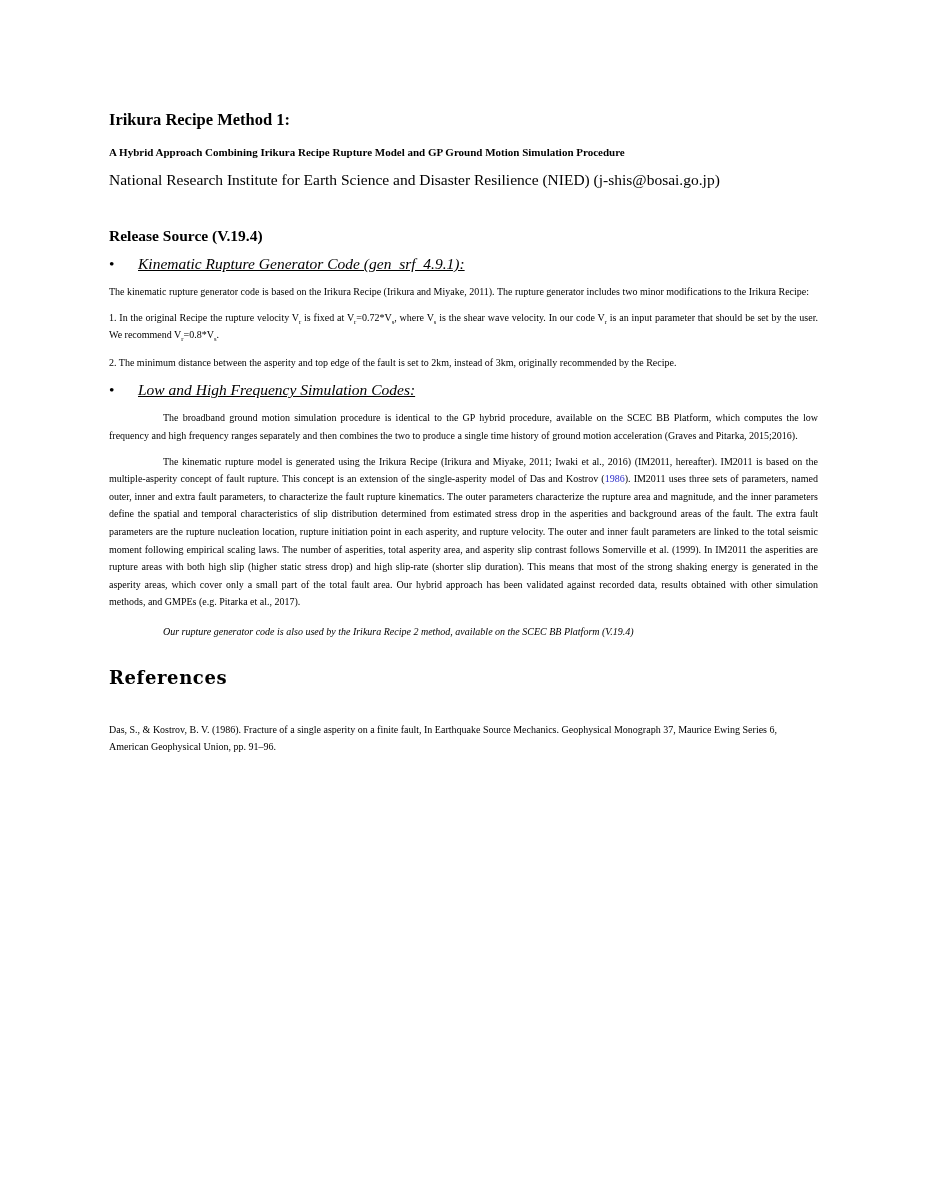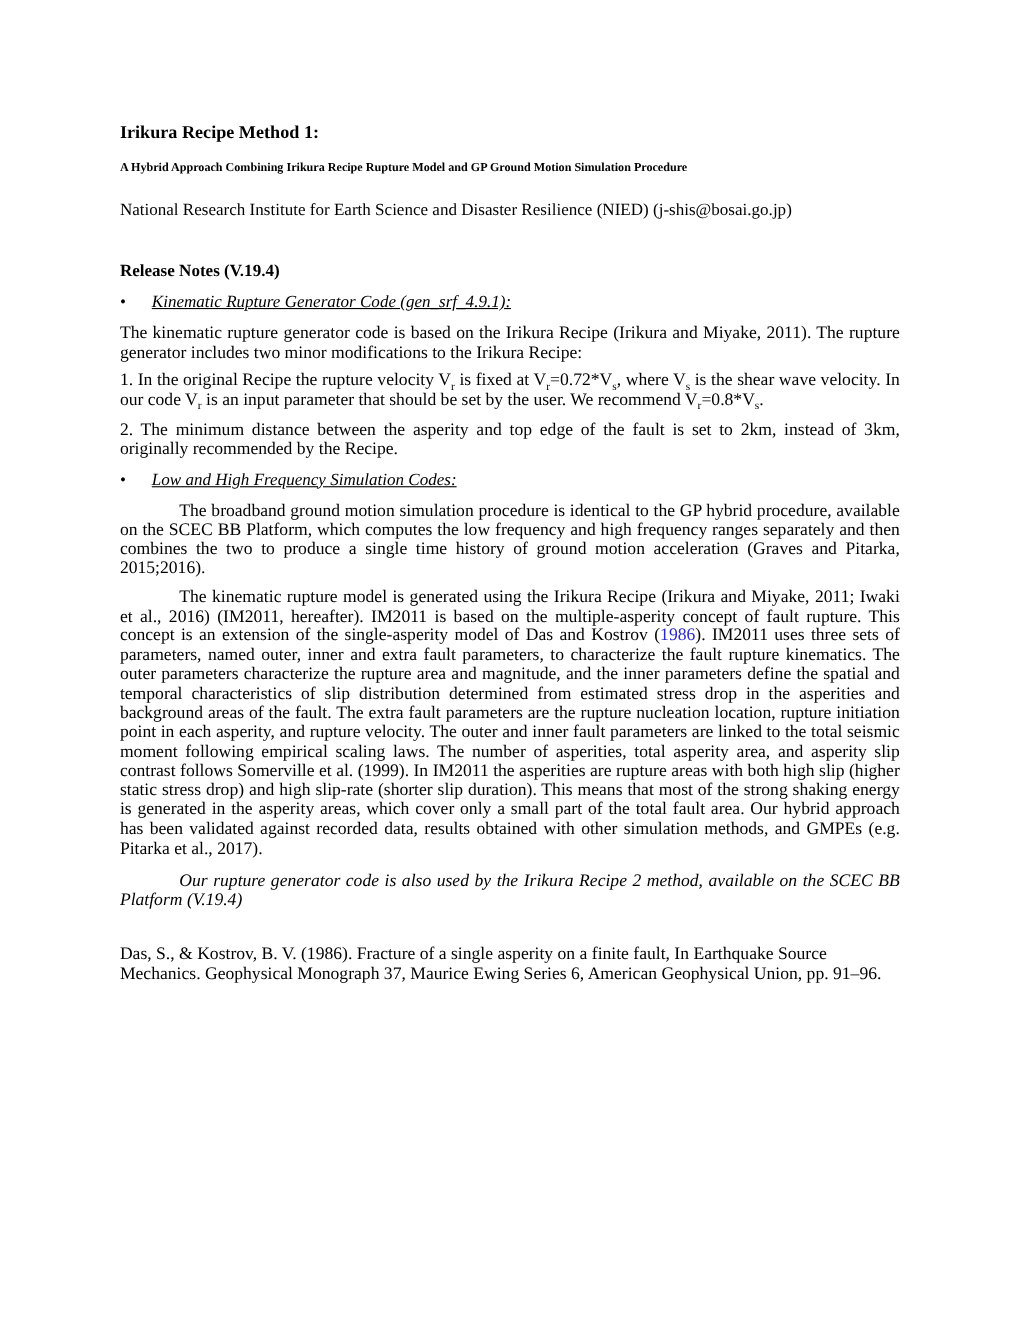--- a/index.html
+++ b/index.html
@@ -30,38 +30,38 @@
     font-weight: bold;
     margin: 12px 16px 0 0;
     line-height: 20px;
     text-align: justify;
   }
   .author, .affiliation {
     font-size: 15.5px;
     line-height: 18px;
     margin: 11px 0 0 0;
   }
-  .affiliation { margin-top: 20px; }
+  .affiliation { margin-top: 9px; }
   .section-heading {
     font-size: 15.5px;
     font-weight: bold;
     margin: 38px 0 0 0;
     line-height: 18px;
   }
   .mo-heading { margin-top: 36px; }
   .bullet-row {
     display: flex;
     margin: 10px 0 0 0;
     font-size: 15.5px;
     line-height: 18px;
   }
   .bullet { width: 29px; flex: none; }
   .bullet-label { text-decoration: underline; font-style: italic; }
   .body {
-    font-size: 16px;
+    font-size: 10px;
     line-height: 17.6px;
     margin: 10px 0 0 0;
   }
   .just { text-align: justify; }
   .indent { text-indent: 54px; }
   .mod1 { margin-top: 8px; }
   .mo-para2 { margin-top: 8px; }
   .mo-para3 { margin-top: 12px; font-style: italic; }
   .references-heading {
     font-family: "DejaVu Serif", serif;
@@ -81,21 +81,21 @@
 
 <div class="page">
 
   <h1 class="title">Irikura Recipe Method 1:</h1>
 
   <h2 class="subtitle">A Hybrid Approach Combining Irikura Recipe Rupture Model and GP Ground Motion Simulation Procedure</h2>
 
 
   <p class="affiliation">National Research Institute for Earth Science and Disaster Resilience (NIED) (j-shis@bosai.go.jp)</p>
 
-  <h3 class="section-heading">Release Notes (V.19.4)</h3>
+  <h3 class="section-heading">Release Source (V.19.4)</h3>
 
   <div class="bullet-row">
     <span class="bullet">•</span>
     <span class="bullet-label">Kinematic Rupture Generator Code (gen_srf_4.9.1):</span>
   </div>
 
   <p class="body just">The kinematic rupture generator code is based on the Irikura Recipe (Irikura and Miyake, 2011). The rupture generator includes two minor modifications to the Irikura Recipe:</p>
 
   <p class="body just mod1"><span>1. In the original Recipe the rupture velocity V</span><sub>r</sub><span> is fixed at V</span><sub>r</sub><span>=0.72*V</span><sub>s</sub><span>, where V</span><sub>s</sub><span> is the shear wave velocity. In our code V</span><sub>r</sub><span> is an input parameter that should be set by the user. We recommend V</span><sub>r</sub><span>=0.8*V</span><sub>s</sub><span>.</span></p>
 
@@ -107,16 +107,17 @@
   </div>
 
 
 
   <p class="body just indent">The broadband ground motion simulation procedure is identical to the GP hybrid procedure, available on the SCEC BB Platform, which computes the low frequency and high frequency ranges separately and then combines the two to produce a single time history of ground motion acceleration (Graves and Pitarka, 2015;2016).</p>
 
   <p class="body just indent mo-para2"><span>The kinematic rupture model is generated using the Irikura Recipe (Irikura and Miyake, 2011; Iwaki et al., 2016) (IM2011, hereafter). IM2011 is based on the multiple-asperity concept of fault rupture. This concept is an extension of the single-asperity model of Das and Kostrov (</span><a class="doclink citation">1986</a><span>).  IM2011 uses three sets of parameters, named outer, inner and extra fault parameters, to characterize the fault rupture kinematics. The outer parameters characterize the rupture area and magnitude, and the inner parameters define the spatial and temporal characteristics of slip distribution determined from estimated stress drop in the asperities and background areas of the fault.  The extra fault parameters are the rupture nucleation location, rupture initiation point in each asperity, and rupture velocity.  The outer and inner fault parameters are linked to the total seismic moment following empirical scaling laws. The number of asperities, total asperity area, and asperity slip contrast follows Somerville et al. (1999). In IM2011 the asperities are rupture areas with both high slip (higher static stress drop) and high slip-rate (shorter slip duration). This means that most of the strong shaking energy is generated in the asperity areas, which cover only a small part of the total fault area.  Our hybrid approach has been validated against recorded data, results obtained with other simulation methods, and GMPEs (e.g. Pitarka et al., 2017).</span></p>
 
   <p class="body just indent mo-para3">Our rupture generator code is also used by the Irikura Recipe 2 method, available on the SCEC BB Platform (V.19.4)</p>
 
+  <h2 class="references-heading">References</h2>
 
   <p class="body ref-item">Das, S., &amp; Kostrov, B. V. (1986). Fracture of a single asperity on a finite fault, In Earthquake Source Mechanics. Geophysical Monograph 37, Maurice Ewing Series 6, American Geophysical Union, pp. 91–96.</p>
 
 </div>
 
 </body></html>

